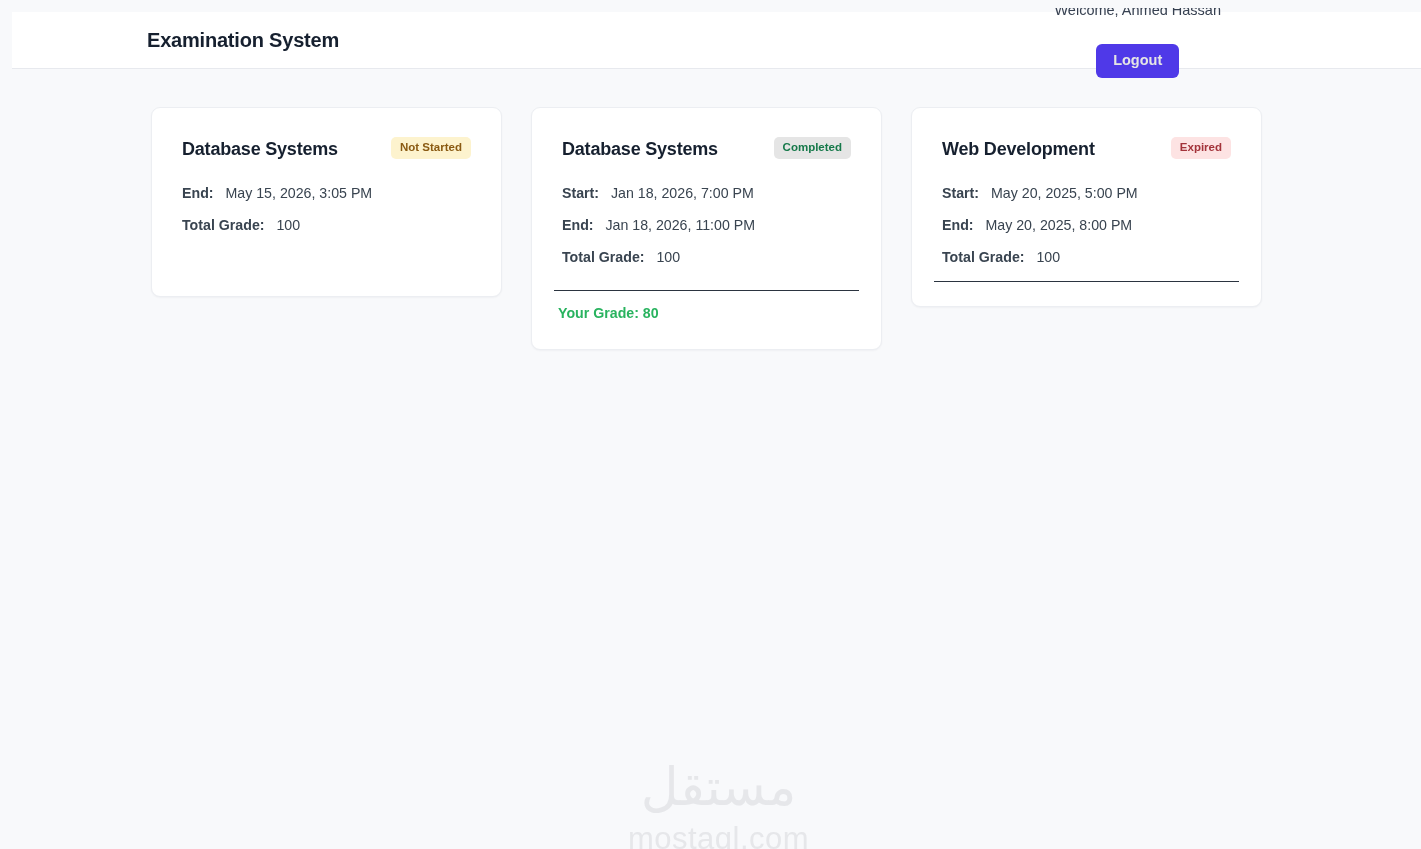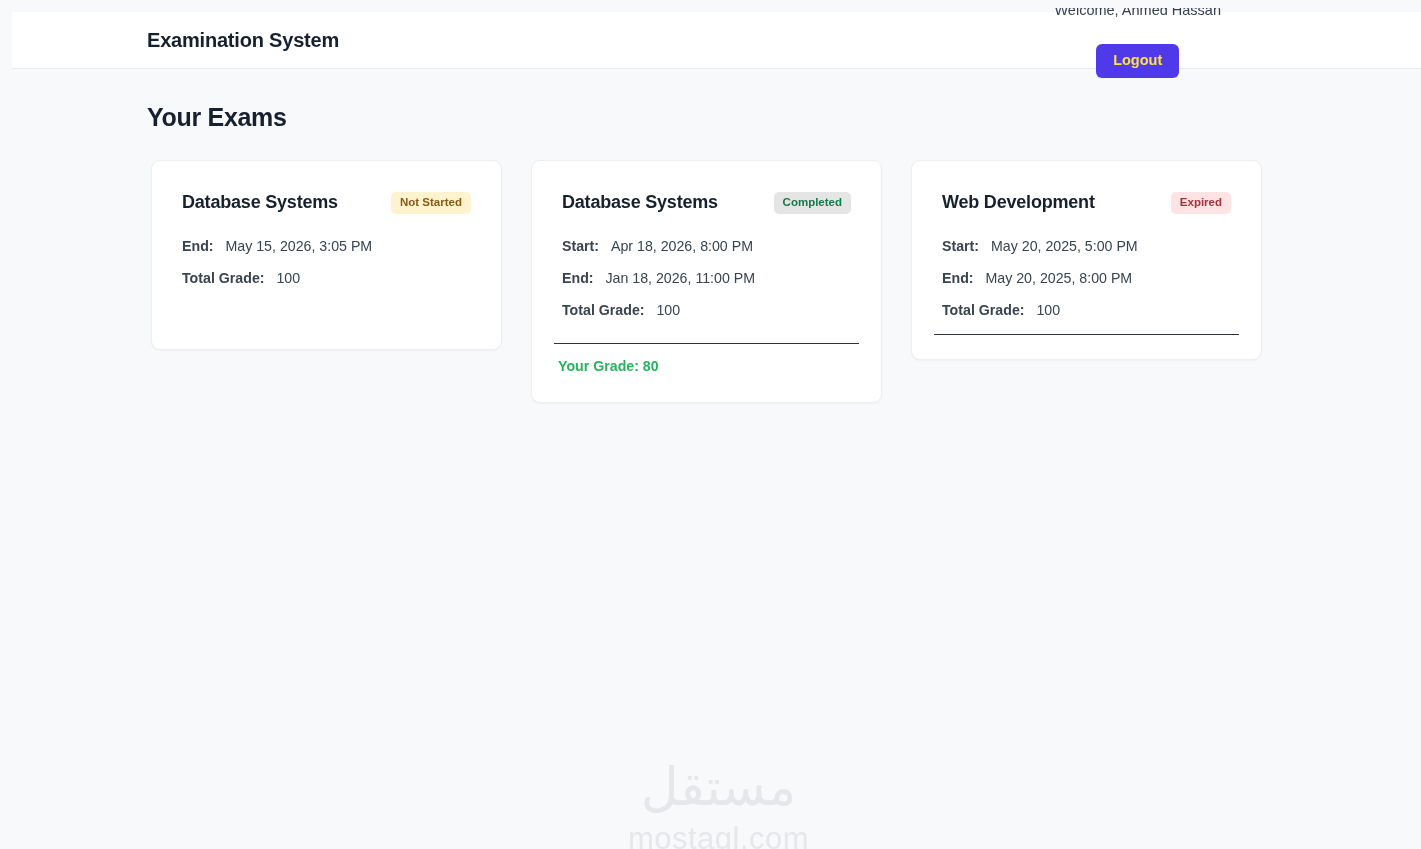--- a/index.html
+++ b/index.html
@@ -44,21 +44,21 @@
   }
 
   .welcome-text {
     font-size: 14.5px;
     color: #374151;
     white-space: nowrap;
   }
 
   .logout-button {
     background: #4f39e8;
-    color: #fde047;
+    color: #e5e5e5;
     border: none;
     border-radius: 6px;
     font-size: 14.5px;
     font-weight: bold;
     font-family: inherit;
     padding: 9px 17px;
     cursor: pointer;
     line-height: 1.1;
   }
 
@@ -88,21 +88,21 @@
     border-radius: 9px;
     padding: 22px 22px 24px 22px;
     box-shadow: 0 1px 2px rgba(16, 24, 40, 0.04);
     min-height: 190px;
     display: flex;
     flex-direction: column;
   }
 
   .card-head {
     display: flex;
-    align-items: flex-end;
+    align-items: center;
     justify-content: space-between;
     gap: 24px;
     margin-bottom: 15px;
   }
 
   .card-title {
     font-size: 18px;
     font-weight: bold;
     color: #16202f;
     letter-spacing: -0.2px;
@@ -181,36 +181,35 @@
 
 <header class="app-header">
   <div class="app-title">Examination System</div>
   <div class="header-right">
     <span class="welcome-text">Welcome, Ahmed Hassan</span>
     <button class="logout-button">Logout</button>
   </div>
 </header>
 
 <main class="main-area">
-  <h1 class="page-title">Your Exams</h1>
   <section class="exam-grid">
       <article class="exam-card">
         <div class="card-head">
           <div class="card-title">Database Systems</div>
           <span class="status-badge not-started">Not Started</span>
         </div>
         <div class="meta-line"><span class="meta-label">End: </span><span class="meta-value">May 15, 2026, 3:05 PM</span></div>
         <div class="meta-line"><span class="meta-label">Total Grade: </span><span class="meta-value">100</span></div>
       </article>
       <article class="exam-card">
         <div class="card-head">
           <div class="card-title">Database Systems</div>
           <span class="status-badge completed">Completed</span>
         </div>
-        <div class="meta-line"><span class="meta-label">Start: </span><span class="meta-value">Apr 18, 2026, 8:00 PM</span></div>
+        <div class="meta-line"><span class="meta-label">Start: </span><span class="meta-value">Jan 18, 2026, 7:00 PM</span></div>
         <div class="meta-line"><span class="meta-label">End: </span><span class="meta-value">Jan 18, 2026, 11:00 PM</span></div>
         <div class="meta-line"><span class="meta-label">Total Grade: </span><span class="meta-value">100</span></div>
         <hr class="grade-divider">
         <div class="your-grade">Your Grade: 80</div>
       </article>
       <article class="exam-card">
         <div class="card-head">
           <div class="card-title">Web Development</div>
           <span class="status-badge expired">Expired</span>
         </div>

